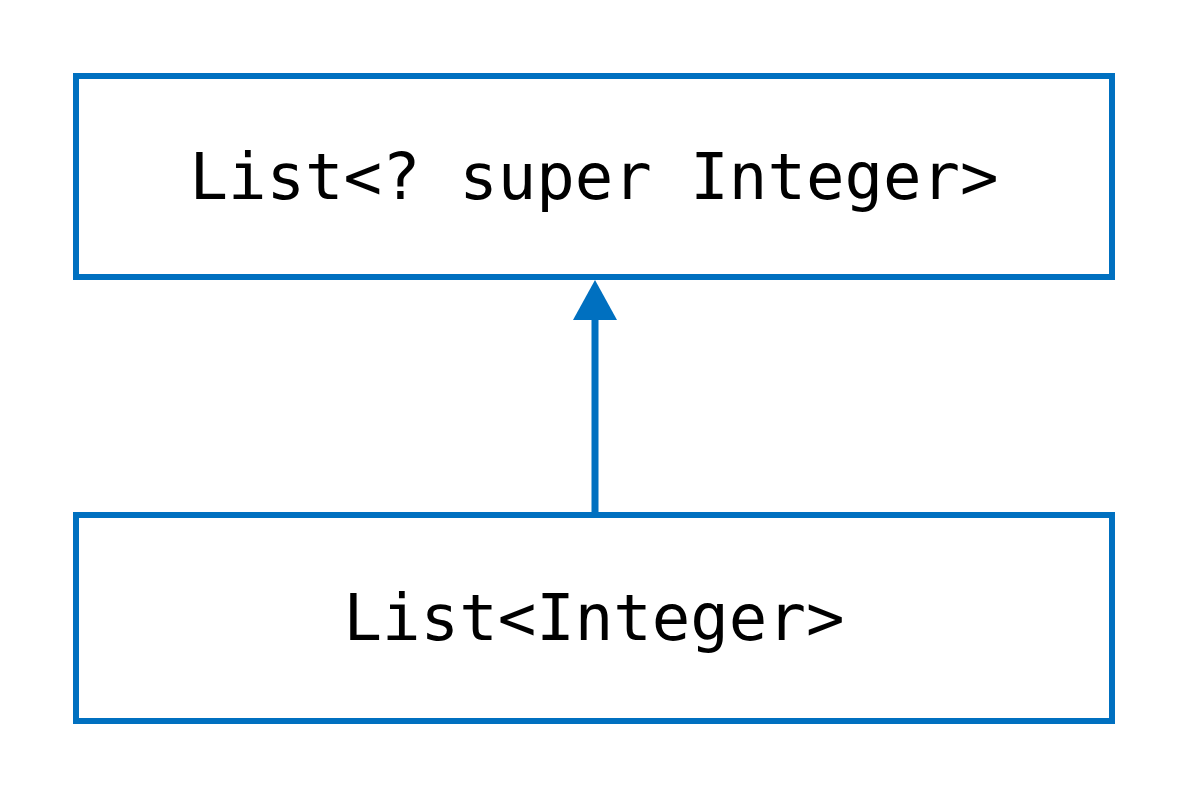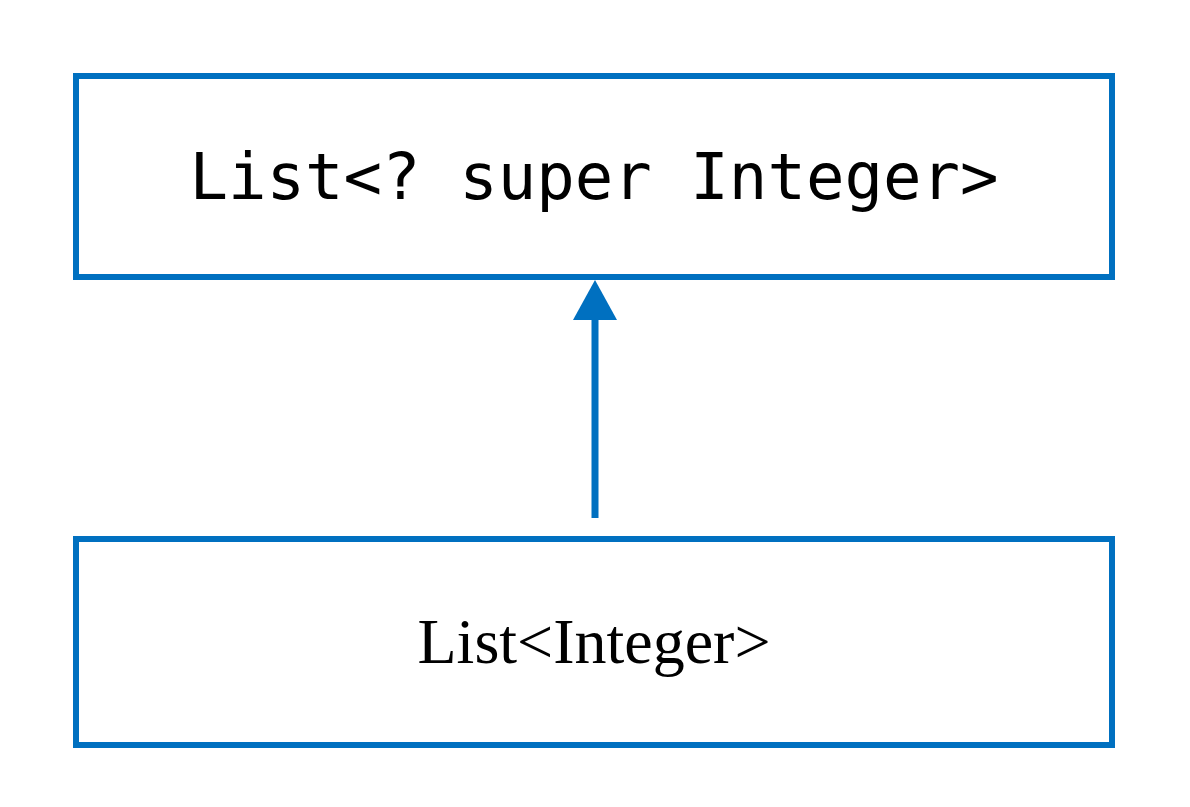--- a/index.html
+++ b/index.html
@@ -29,23 +29,22 @@
     background: var(--bg);
     display: flex;
     align-items: center;
     justify-content: center;
   }
   .node-top {
     top: 73px;
     height: 207px;
   }
   .node-bottom {
-    top: 536px;
+    top: 512px;
     height: 212px;
-    font-family: Liberation Serif, serif;
   }
   .node-label {
     color: var(--text);
     font-size: 64px;
     font-weight: 400;
     white-space: pre;
     line-height: 1;
   }
   .arrow {
     position: absolute;

